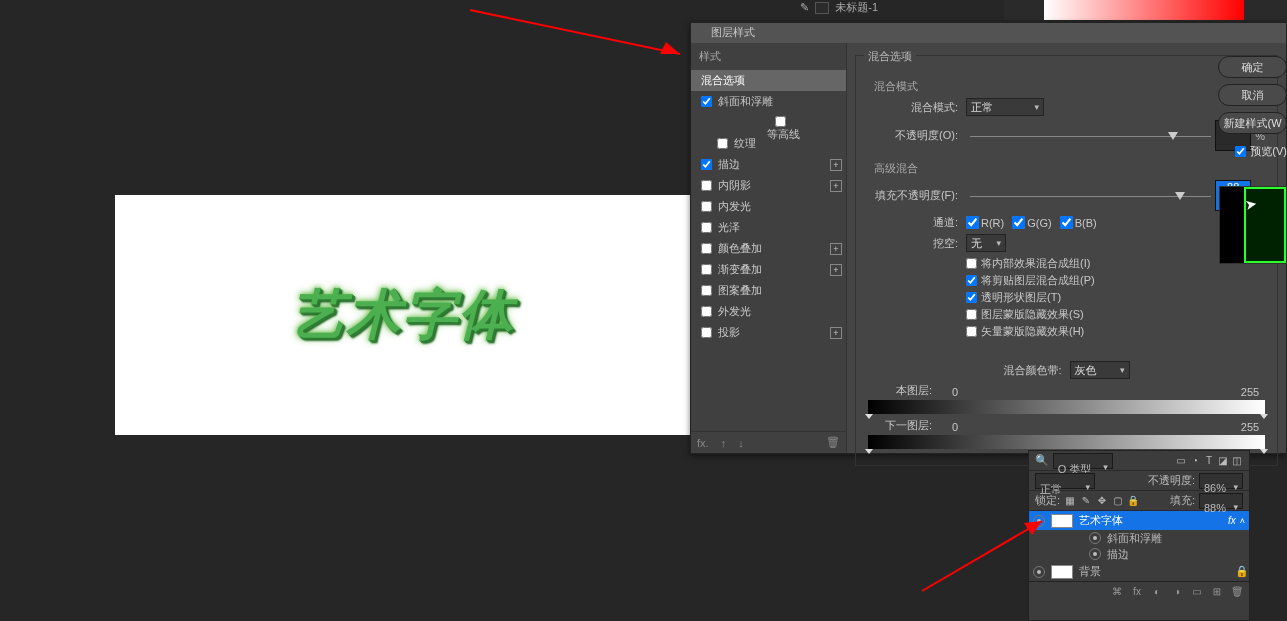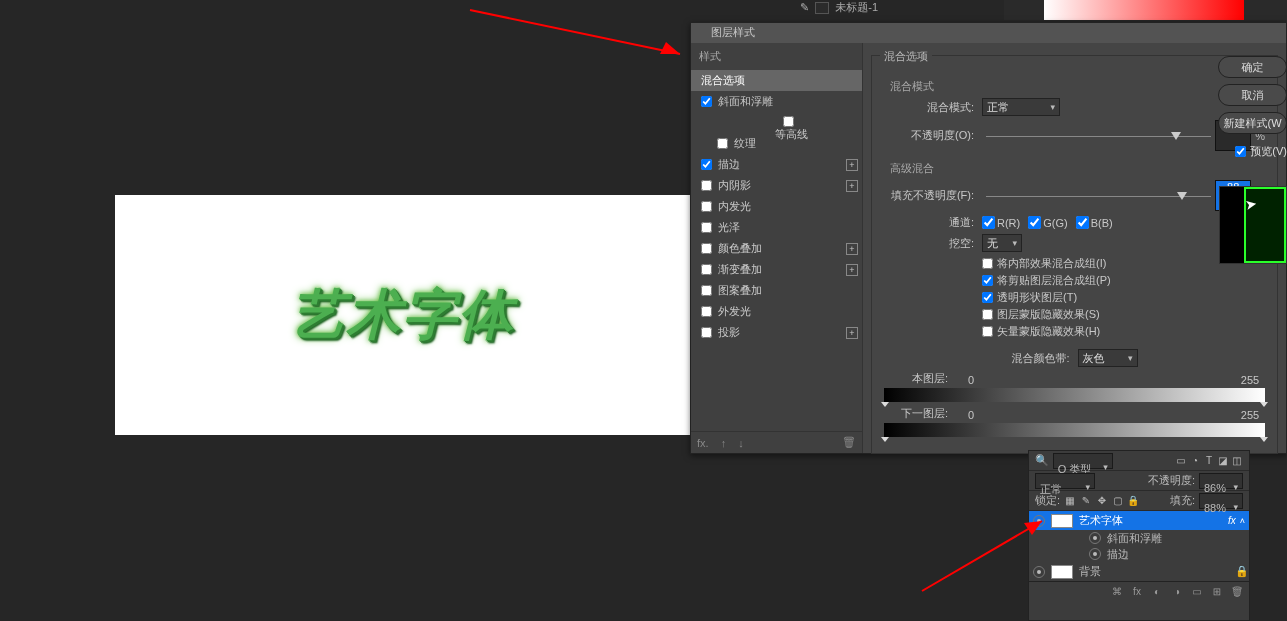--- a/index.html
+++ b/index.html
@@ -22,21 +22,21 @@
   .doc-tab { position: absolute; left: 800px; top: 0px; color: #aaa; font-size: 11px; display: flex; align-items: center; gap: 6px; }
   .doc-tab .thumb { width: 14px; height: 12px; background: #2b2b2b; border:1px solid #555; }
 
   .dialog {
     position: absolute; left: 690px; top: 22px; width: 597px; height: 432px;
     background: #454545; border: 1px solid #222; box-shadow: 0 2px 6px rgba(0,0,0,0.5);
     color: #c8c8c8; font-size: 11px;
   }
   .titlebar { height: 20px; background: #535353; padding: 2px 20px; font-size: 11px; }
   .dialog-body { display: flex; height: calc(100% - 20px); }
-  .styles-col { width: 172px; border-right: 1px solid #333; background: #404040; display:flex; flex-direction:column;}
+  .styles-col { width: 156px; border-right: 1px solid #333; background: #404040; display:flex; flex-direction:column;}
   .styles-header { padding: 6px 8px; color: #aaa; }
   .styles-list { flex:1; }
   .style-row { display:flex; align-items:center; padding: 4px 10px; height: 21px; position: relative;}
   .style-row.selected { background: #666; color: #fff;}
   .style-row input[type="checkbox"]{ margin-right: 6px; width:11px; height:11px;}
   .style-row .plusbox { position:absolute; right: 4px; width: 12px; height:12px; border:1px solid #888; display:flex; align-items:center; justify-content:center; font-size:9px;}
   .styles-bottom { height: 22px; border-top:1px solid #333; display:flex; align-items:center; padding:0 6px; gap:12px; color:#888;}
   .trash { margin-left:auto; }
 
   .options-col { flex:1; padding: 4px 8px 8px 8px; background: #454545; position:relative;}
@@ -270,21 +270,21 @@
               <div class="chk-row">
                 <input type="checkbox" style="">
                 <span>图层蒙版隐藏效果(S)</span>
               </div>
               <div class="chk-row">
                 <input type="checkbox" style="">
                 <span>矢量蒙版隐藏效果(H)</span>
               </div>
             </div>
 
-          <div class="field-row" style="margin-top:10px; justify-content:center;">
+          <div class="field-row" style="margin-top:22px; justify-content:center;">
             <span style="margin-right:8px;">混合颜色带:</span>
             <div class="select" style="min-width:60px;">
                 <span>灰色</span>
               </div>
           </div>
           <div class="range-row">
             <span class="lbl2">本图层:</span>
             <span class="v">0</span>
             <span style="flex:1"></span>
             <span class="v">255</span>

